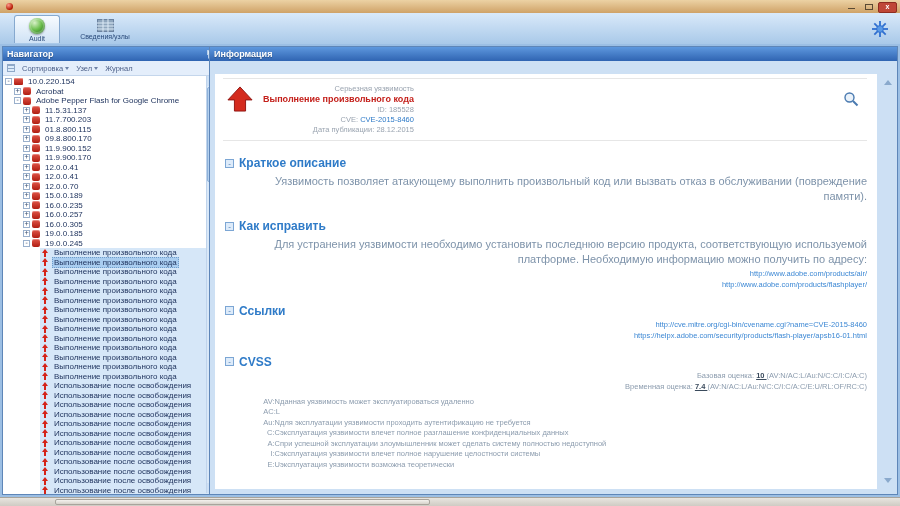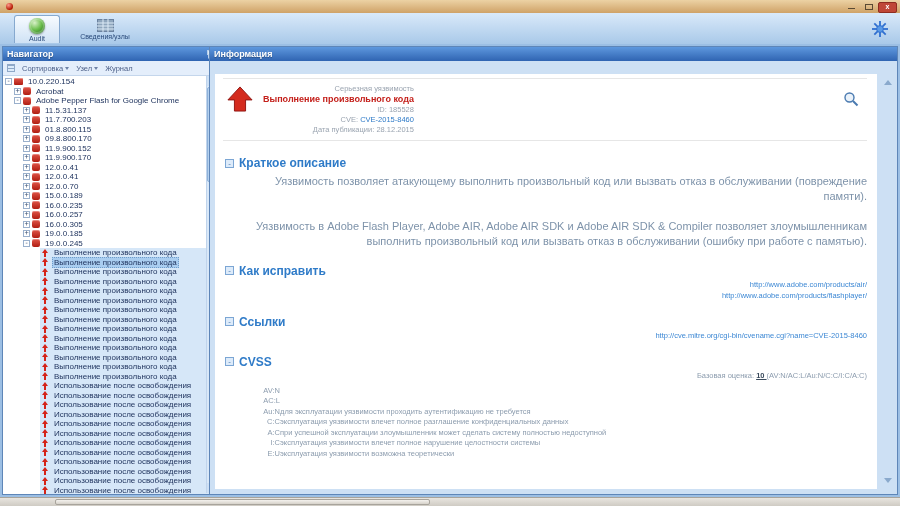--- a/index.html
+++ b/index.html
@@ -414,46 +414,49 @@
           </div>
           <div class="sections" id="sections">
               <div class="section">
                 <div class="shead">
                   <span class="sbox"></span>
                   <span class="stitle">Краткое описание</span>
                 </div>
                 <div class="spara">Уязвимость позволяет атакующему выполнить произвольный код или вызвать отказ в обслуживании (повреждение памяти).</div>
               </div>
               <div class="section">
-                <div class="spara">Уязвимость в Adobe Flash Player, Adobe AIR, Adobe AIR SDK и Adobe AIR SDK &amp; Compiler позволяет злоумышленникам выполнить произвольный код или вызвать отказ в обслуживании (ошибку при работе с памятью).</div>
               </div>
               <div class="section">
                 <div class="shead">
                   <span class="sbox"></span>
                   <span class="stitle">Как исправить</span>
                 </div>
+                <div class="spara">Для устранения уязвимости необходимо установить последнюю версию продукта, соответствующую используемой платформе. Необходимую информацию можно получить по адресу:</div>
                 <a class="slink">http://www.adobe.com/products/air/</a>
                 <a class="slink">http://www.adobe.com/products/flashplayer/</a>
               </div>
               <div class="section">
                 <div class="shead">
                   <span class="sbox"></span>
                   <span class="stitle">Ссылки</span>
                 </div>
                 <a class="slink">http://cve.mitre.org/cgi-bin/cvename.cgi?name=CVE-2015-8460</a>
+                <a class="slink">https://helpx.adobe.com/security/products/flash-player/apsb16-01.html</a>
               </div>
               <div class="section">
                 <div class="shead">
                   <span class="sbox"></span>
                   <span class="stitle">CVSS</span>
                 </div>
                 <div class="score-line"><span>Базовая оценка: </span><b>10 </b><span>(AV:N/AC:L/Au:N/C:C/I:C/A:C)</span></div>
+                <div class="score-line"><span>Временная оценка: </span><b>7.4 </b><span>(AV:N/AC:L/Au:N/C:C/I:C/A:C/E:U/RL:OF/RC:C)</span></div>
                 <div class="metrics">
                   <div class="mrow">
                     <span class="mcode">AV:N</span>
+                    <span class="mtext">данная уязвимость может эксплуатироваться удаленно</span>
                   </div>
                   <div class="mrow">
                     <span class="mcode">AC:L</span>
                   </div>
                   <div class="mrow">
                     <span class="mcode">Au:N</span>
                     <span class="mtext">для эксплуатации уязвимости проходить аутентификацию не требуется</span>
                   </div>
                   <div class="mrow">
                     <span class="mcode">C:C</span>

